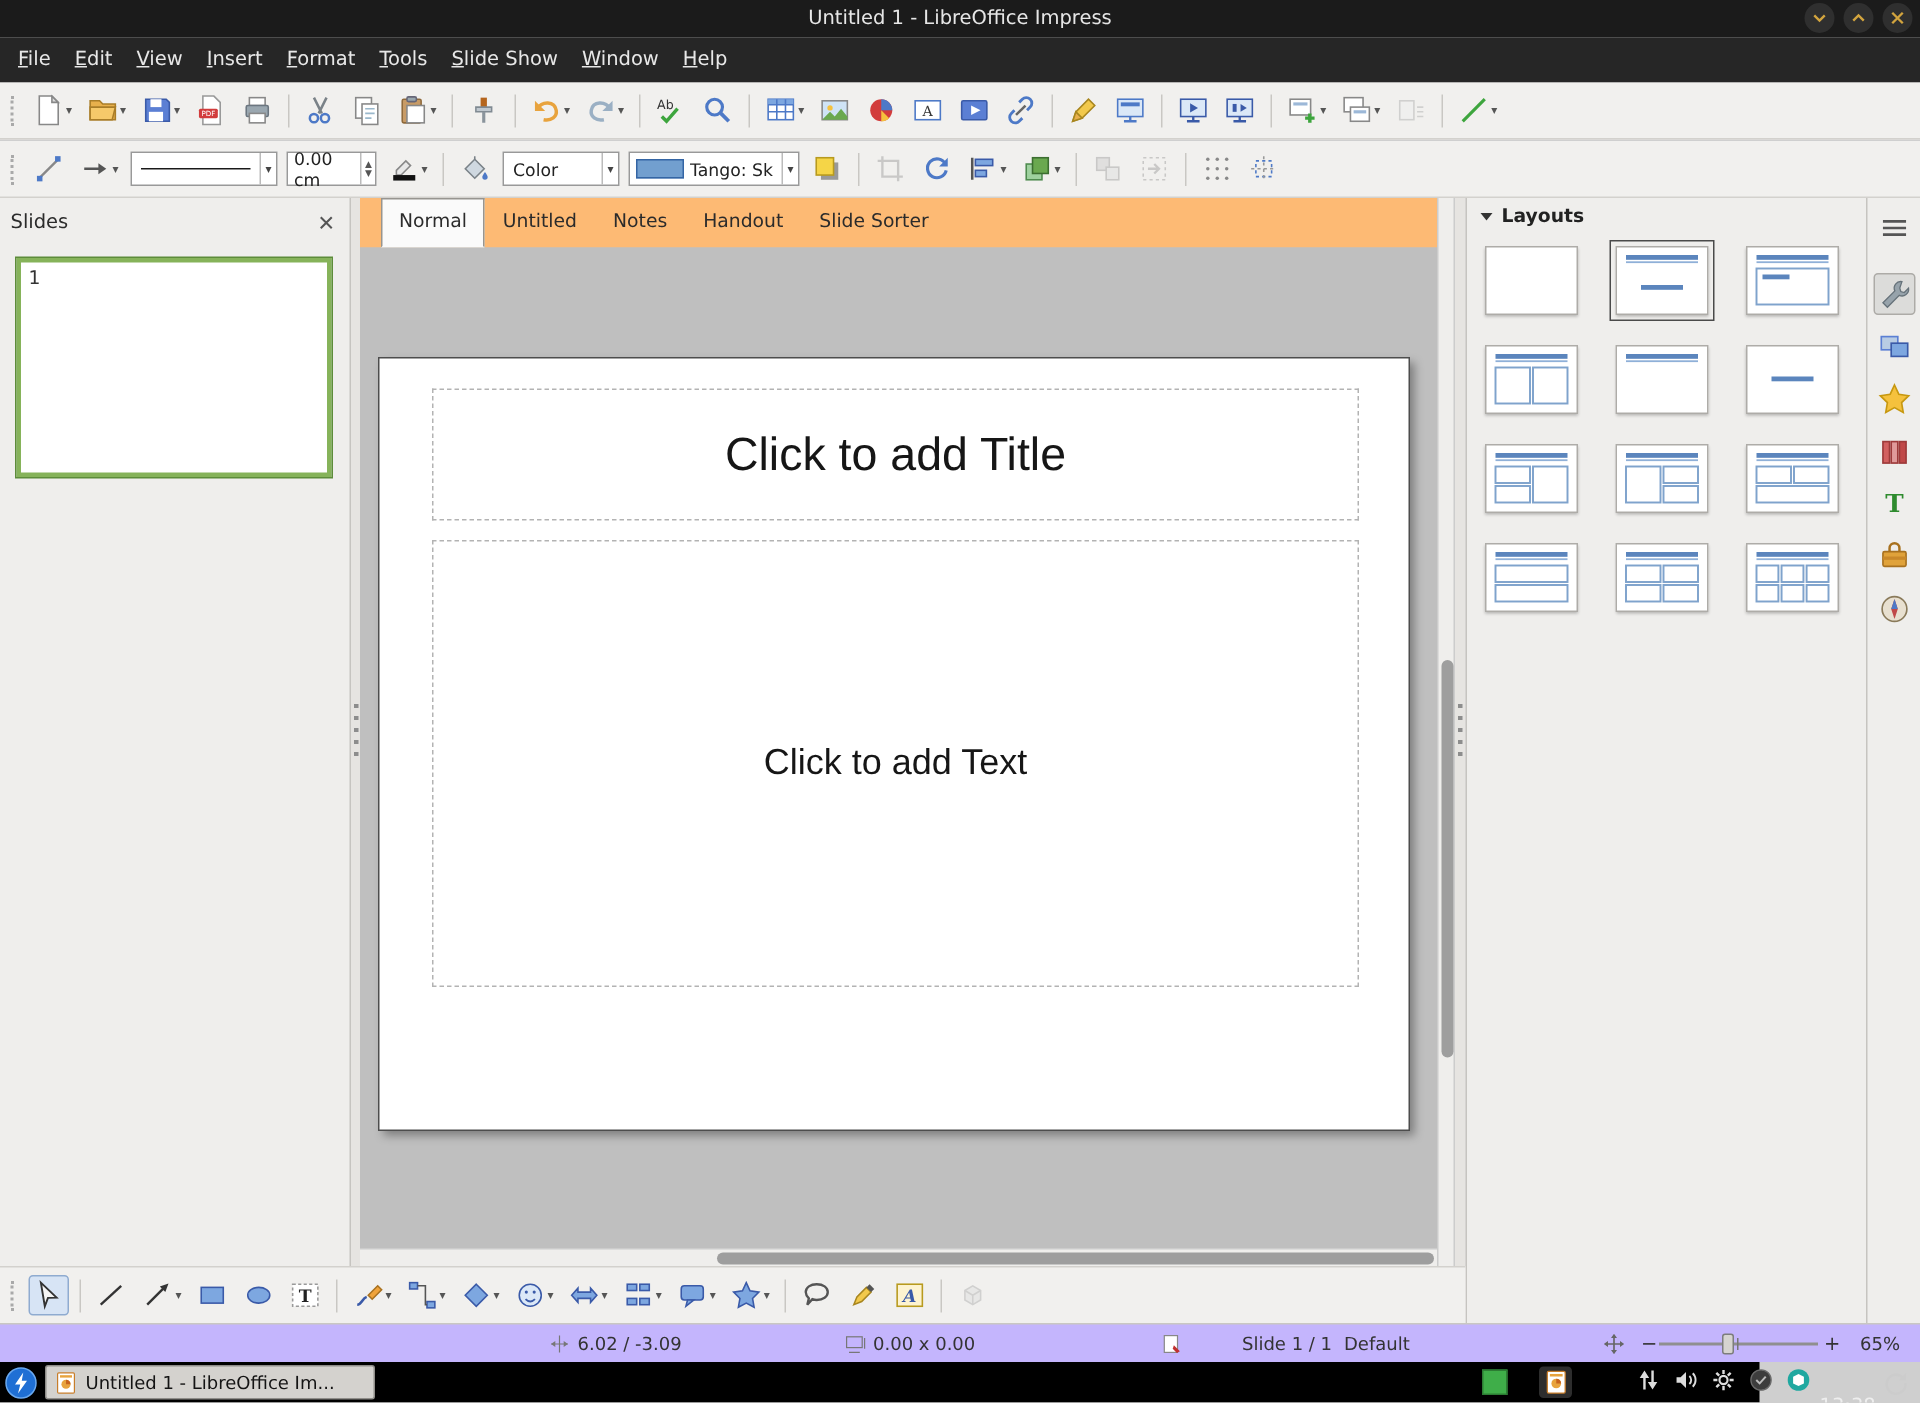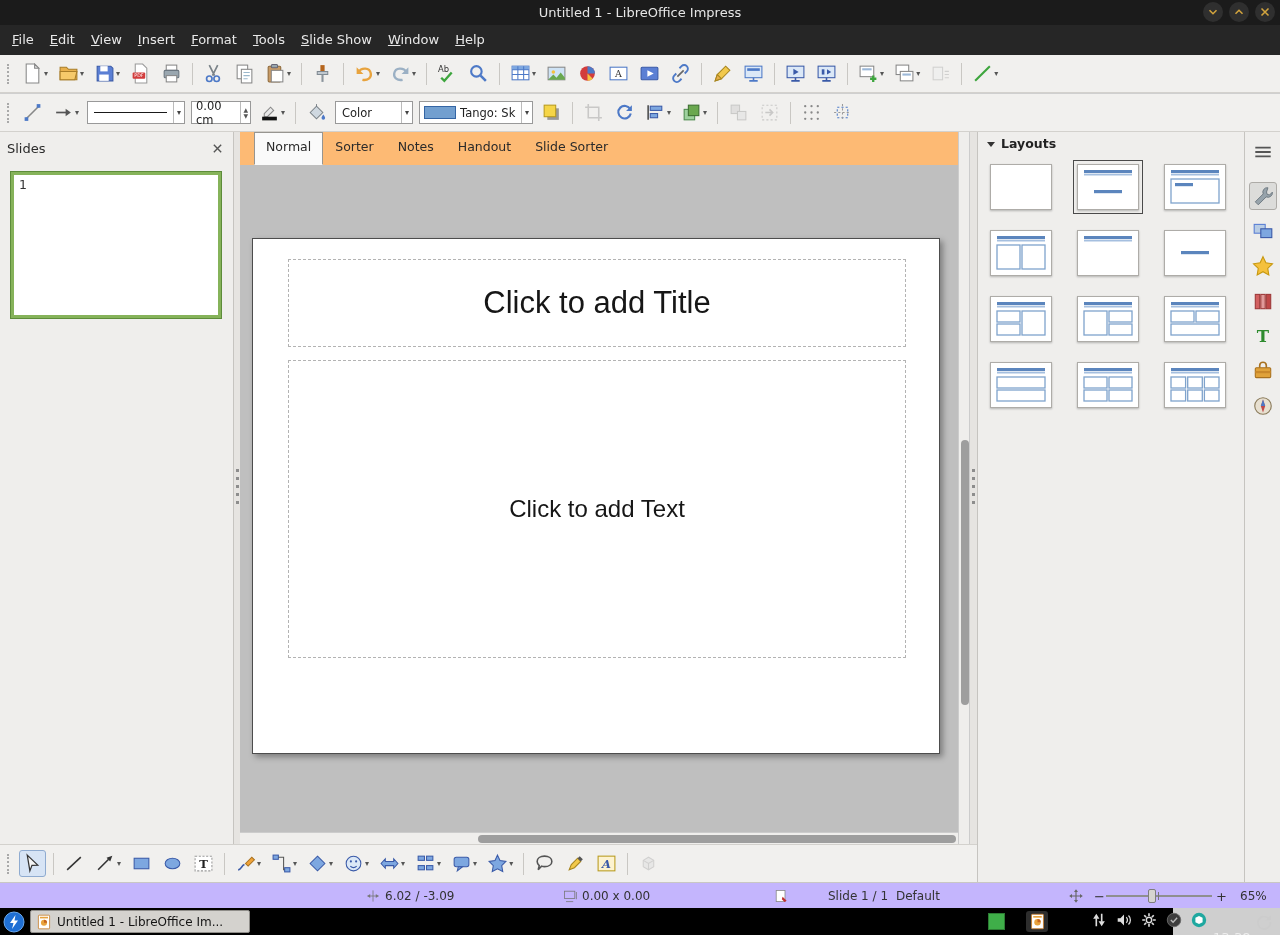--- a/index.html
+++ b/index.html
@@ -573,21 +573,21 @@
   </div>
 </aside>
 
 <div id="split-left" class="abs vsplit">
     <div class="dots"></div>
   </div>
 
 <section id="center" class="abs">
   <div id="view-tabs">
       <span class="vtab active">Normal</span>
-      <span class="vtab">Sorter</span>
+      <span class="vtab">Untitled</span>
       <span class="vtab">Notes</span>
       <span class="vtab">Handout</span>
       <span class="vtab">Slide Sorter</span>
     </div>
   <div id="workspace">
     <div id="slide">
       <div id="text-ph" class="placeholder">
         <span>Click to add Text</span>
       </div>
       <div id="title-ph" class="placeholder">

